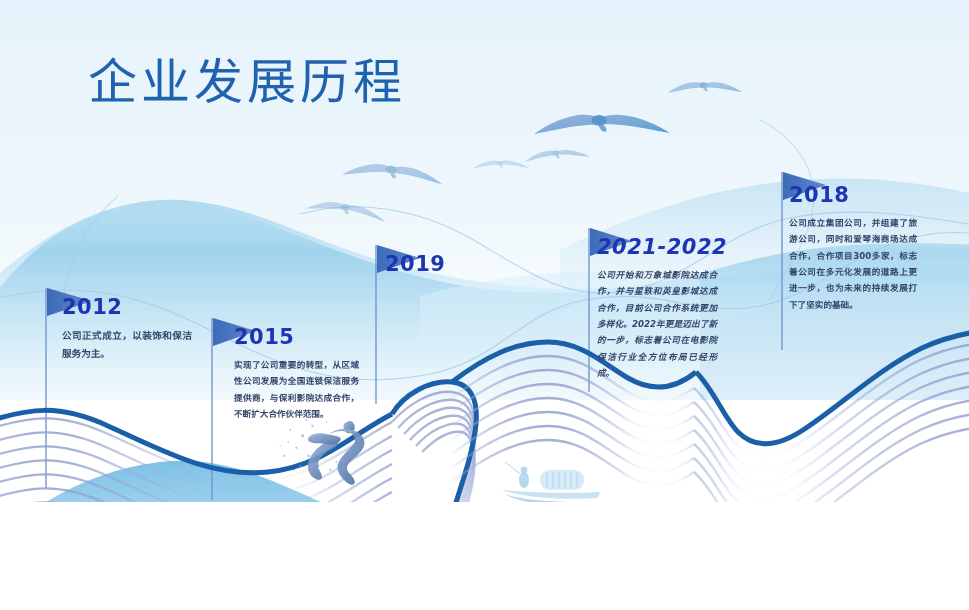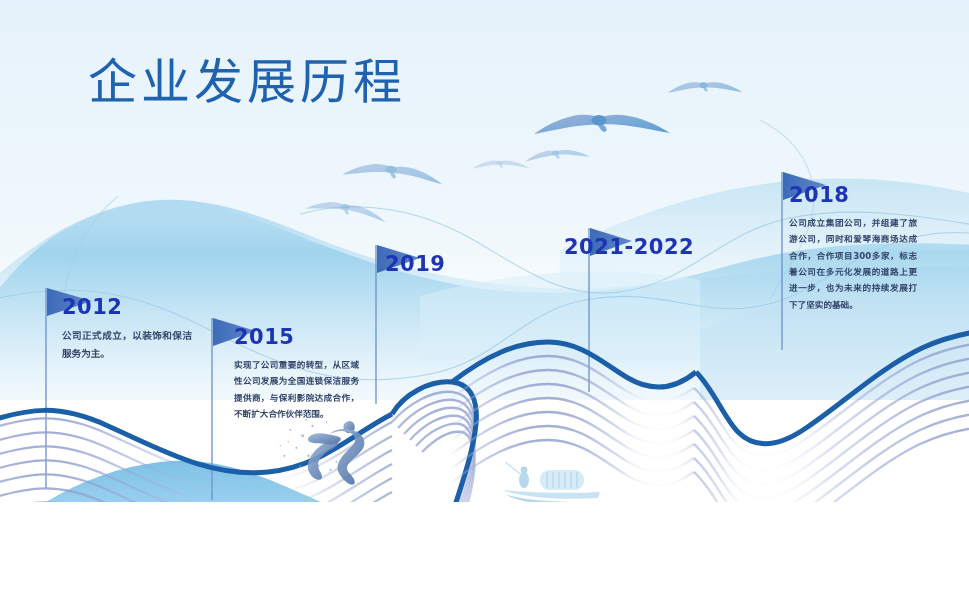--- a/index.html
+++ b/index.html
@@ -34,21 +34,21 @@
     white-space:nowrap;margin-bottom:8px;
   }
   .desc{
     font-size:9.5px;line-height:1.85;color:#34466b;font-weight:700;
     font-family:"DejaVu Sans","Liberation Sans",sans-serif;
     text-align:justify;
   }
   #ms-2012{left:62px;top:295px;width:130px;}
   #ms-2015{left:234px;top:325px;width:125px;}
   #ms-2019{left:385px;top:252px;width:148px;}
-  #ms-2021{left:564px;top:235px;width:120px;}
+  #ms-2021{left:597px;top:235px;width:120px;font-style:italic;}
   #ms-2023{left:789px;top:183px;width:128px;}
   #ms-2012 .desc,#ms-2019 .desc{font-size:9.6px;}
   #ms-2015 .desc,#ms-2021 .desc,#ms-2023 .desc{font-size:8.6px;line-height:1.9;}
 </style>
 </head>
 <body>
 
 <div id="stage">
 
   <div class="layer svg">
@@ -345,20 +345,21 @@
     <div class="year">2015</div>
     <div class="desc">实现了公司重要的转型，从区域性公司发展为全国连锁保洁服务提供商，与保利影院达成合作，不断扩大合作伙伴范围。</div>
   </div>
 
   <div class="milestone" id="ms-2019">
     <div class="year">2019</div>
   </div>
 
   <div class="milestone" id="ms-2021">
     <div class="year">2021-2022</div>
+    <div class="desc">公司开始和万象城影院达成合作，并与星轶和英皇影城达成合作，目前公司合作系统更加多样化。2022年更是迈出了新的一步，标志着公司在电影院保洁行业全方位布局已经形成。</div>
   </div>
 
   <div class="milestone" id="ms-2023">
     <div class="year">2018</div>
     <div class="desc">公司成立集团公司，并组建了旅游公司，同时和爱琴海商场达成合作，合作项目300多家，标志着公司在多元化发展的道路上更进一步，也为未来的持续发展打下了坚实的基础。</div>
   </div>
 
 </div>
 
 </body></html>

